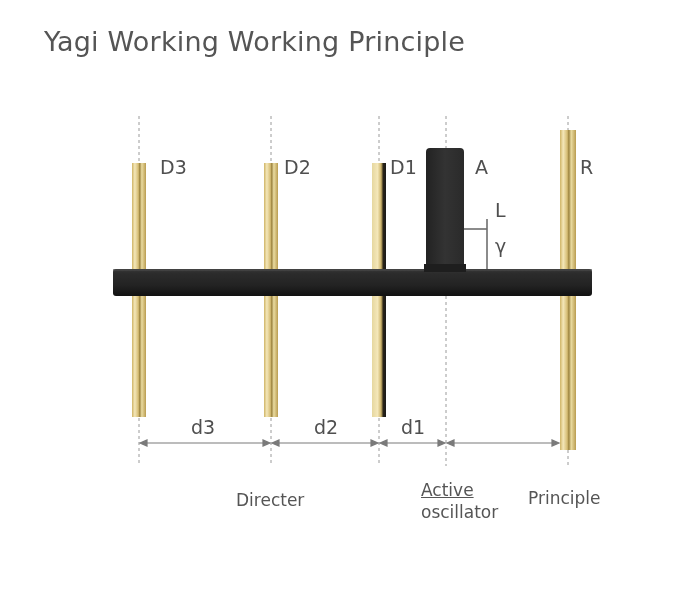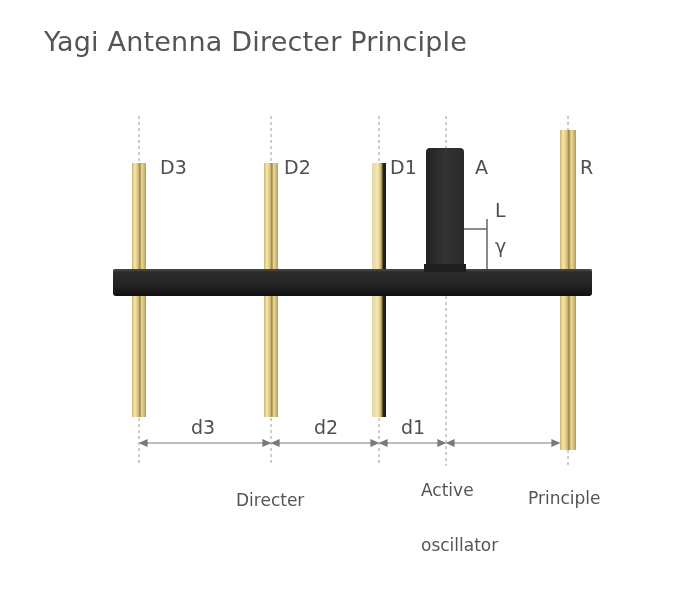--- a/index.html
+++ b/index.html
@@ -7,21 +7,21 @@
            font-family: "DejaVu Sans", "Liberation Sans", sans-serif; color: #4a4a4a; }
     .title { position: absolute; left: 44px; top: 26px; font-size: 27px; color: #555555;
              letter-spacing: 0.2px; font-weight: normal; white-space: nowrap; }
     svg.diagram { position: absolute; left: 0; top: 0; }
     .lbl { position: absolute; font-size: 19px; color: #4f4f4f; white-space: nowrap; line-height: 1; text-align: center; }
     .cap { position: absolute; font-size: 17px; color: #555555; white-space: nowrap; line-height: 1.25; }
   </style>
 </head>
 <body>
 
-<div class="title">Yagi Antenna Directer Principle</div>
+<div class="title">Yagi Working Working Principle</div>
 
 <svg class="diagram" width="700" height="600" viewBox="0 0 700 600">
   <defs>
     <linearGradient id="rodGrad" x1="0" x2="1" y1="0" y2="0">
       <stop offset="0" stop-color="#cfb466"></stop>
       <stop offset="0.2" stop-color="#f4e7b9"></stop>
       <stop offset="0.45" stop-color="#d6bd74"></stop>
       <stop offset="0.55" stop-color="#9c8440"></stop>
       <stop offset="0.7" stop-color="#eadba0"></stop>
       <stop offset="1" stop-color="#b99c50"></stop>
@@ -113,15 +113,15 @@
 <div class="lbl" style="left:580px; top:158px;">R</div>
 
 <div class="lbl" style="left:495px; top:201px;">L</div>
 <div class="lbl" style="left:495px; top:237px;">γ</div>
 
 <div class="lbl" style="left:191px; top:418px;">d3</div>
 <div class="lbl" style="left:314px; top:418px;">d2</div>
 <div class="lbl" style="left:401px; top:418px;">d1</div>
 
 <div class="cap" style="left:236px; top:490px;text-align:right;">Directer</div>
-<div class="cap" style="left:421px; top:480px;">Active</div>
-<div class="cap" style="left:421px; top:502px;margin-top:33px;">oscillator</div>
+<div class="cap" style="left:421px; top:480px;text-decoration:underline;">Active</div>
+<div class="cap" style="left:421px; top:502px;">oscillator</div>
 <div class="cap" style="left:528px; top:488px;">Principle</div>
 
 </body></html>

